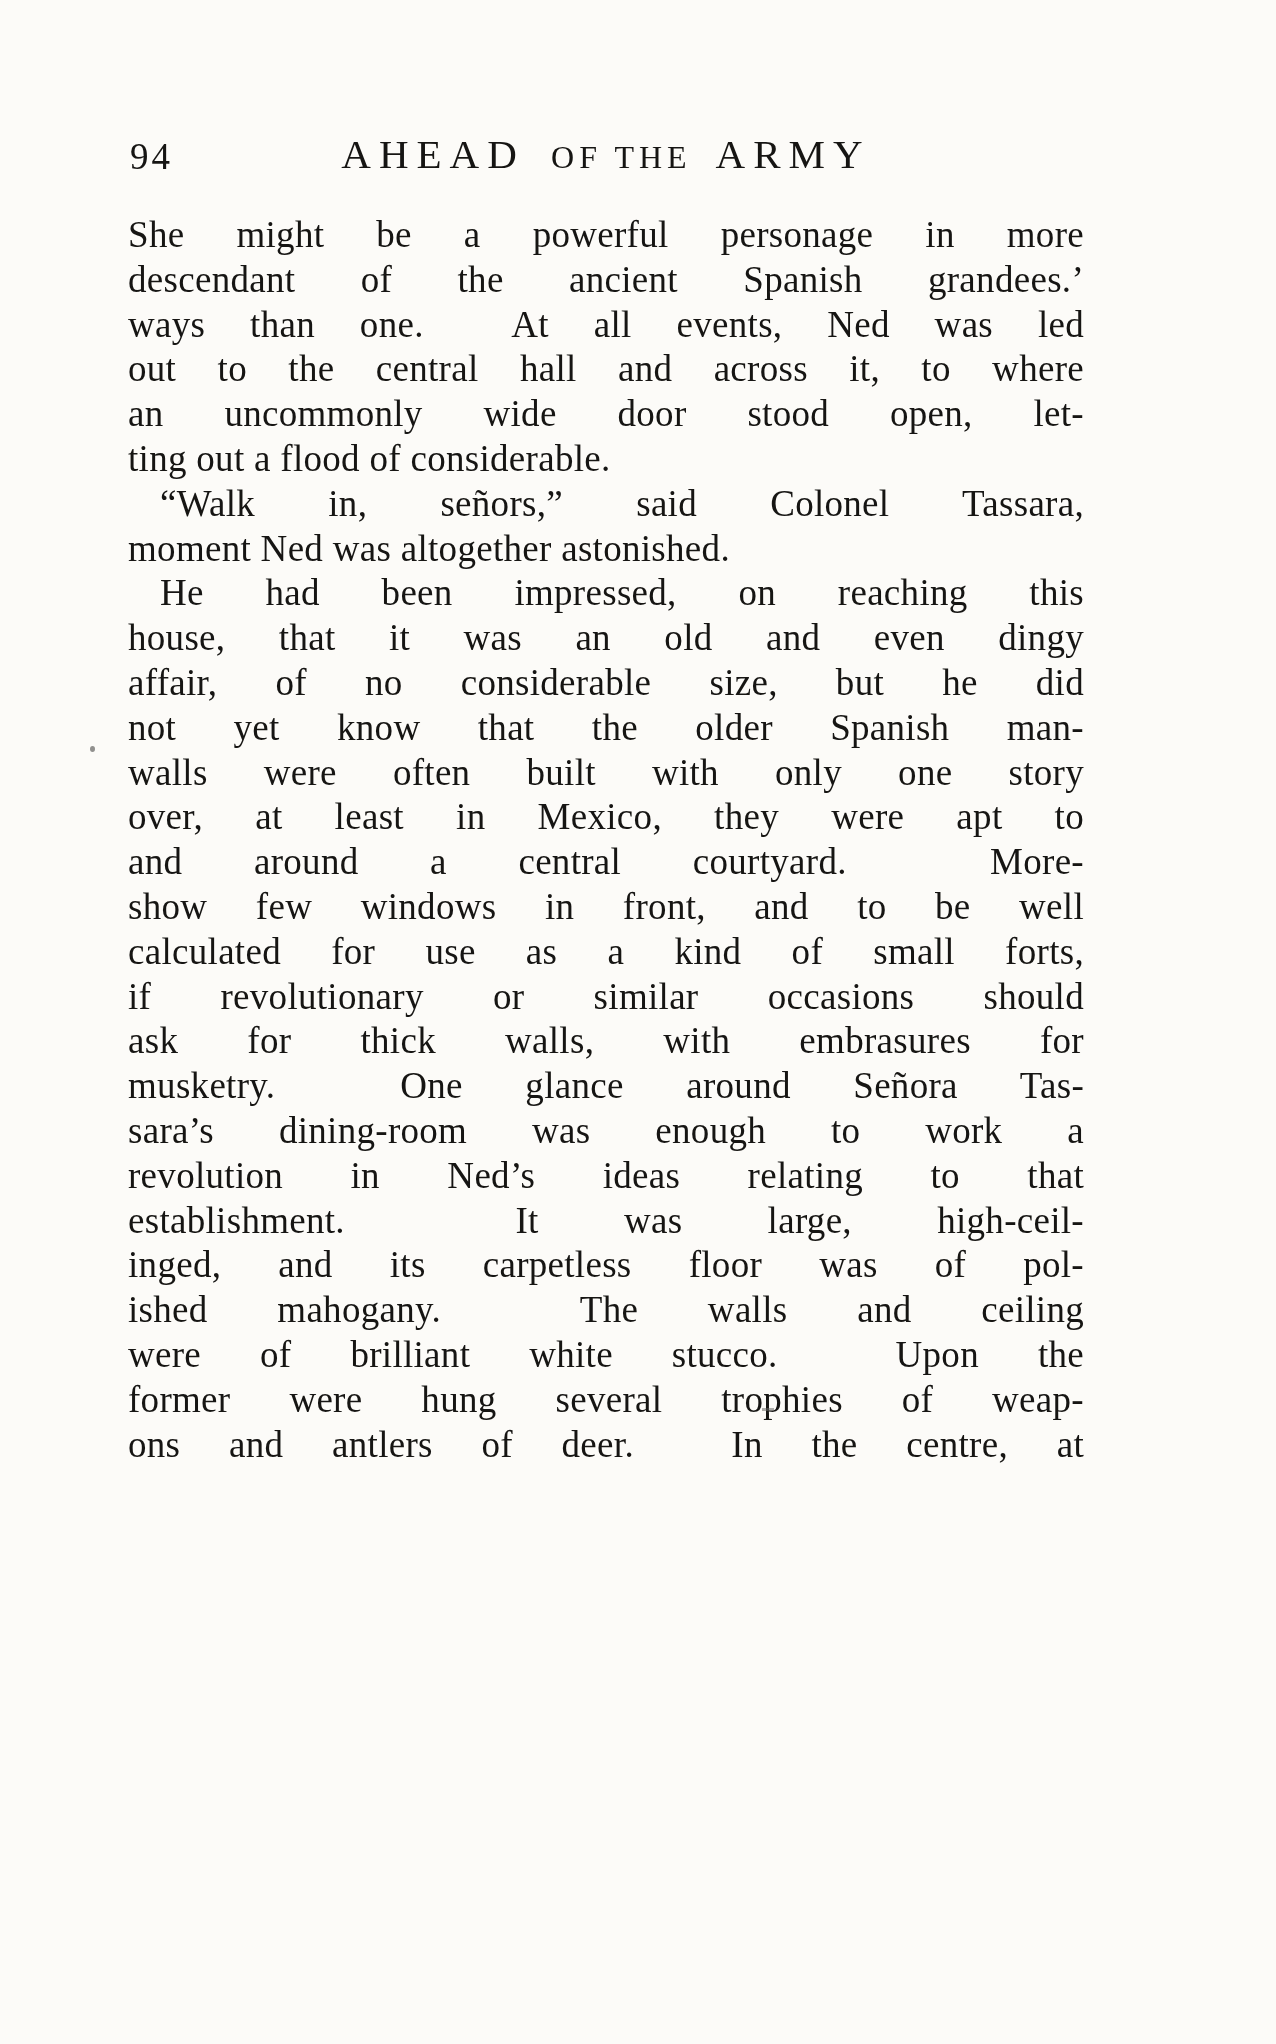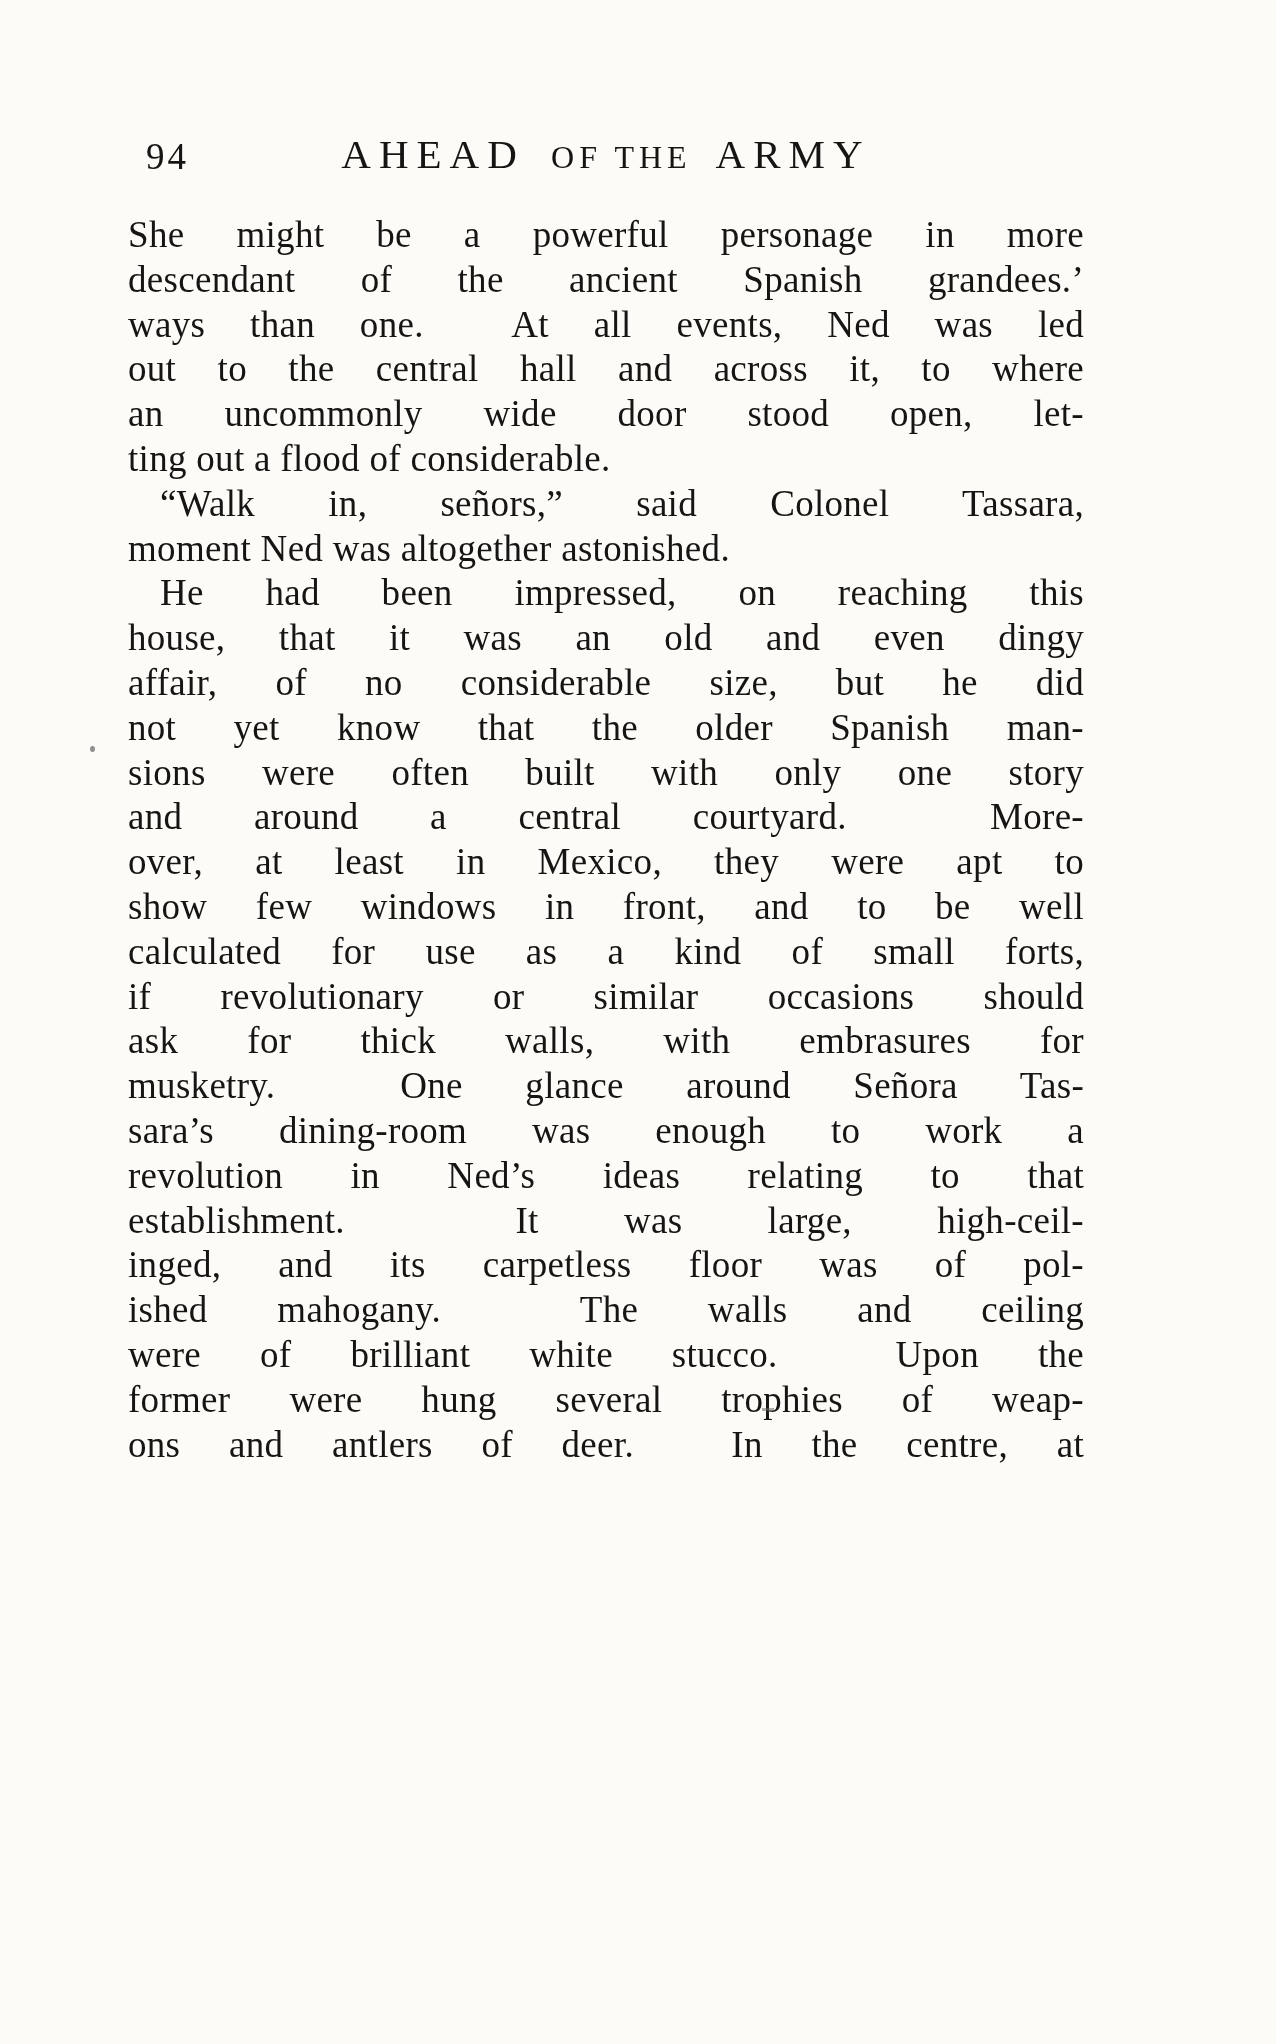--- a/index.html
+++ b/index.html
@@ -15,21 +15,21 @@
   }
   .header-row {
     position: absolute;
     top: 130px;
     left: 128px;
     width: 956px;
     height: 52px;
   }
   .page-num {
     position: absolute;
-    left: 18px;
+    left: 2px;
     top: 5px;
     font-size: 37px;
     letter-spacing: 3px;
     text-align: center;
   }
   .running-title {
     text-align: center;
     font-size: 41px;
     letter-spacing: 8px;
     white-space: nowrap;
@@ -96,23 +96,23 @@
     <div class="line">ways than one.&nbsp; At all events, Ned was led</div>
     <div class="line">out to the central hall and across it, to where</div>
     <div class="line">an uncommonly wide door stood open, let-</div>
     <div class="line end">ting out a flood of considerable.</div>
     <div class="line ind">“Walk in, señors,” said Colonel Tassara,</div>
     <div class="line end">moment Ned was altogether astonished.</div>
     <div class="line ind">He had been impressed, on reaching this</div>
     <div class="line">house, that it was an old and even dingy</div>
     <div class="line">affair, of no considerable size, but he did</div>
     <div class="line">not yet know that the older Spanish man-</div>
-    <div class="line">sions were often built with only one story</div>
+    <div class="line">walls were often built with only one story</div>
+    <div class="line">over, at least in Mexico, they were apt to</div>
     <div class="line">and around a central courtyard.&nbsp; More-</div>
-    <div class="line">over, at least in Mexico, they were apt to</div>
     <div class="line">show few windows in front, and to be well</div>
     <div class="line">calculated for use as a kind of small forts,</div>
     <div class="line">if revolutionary or similar occasions should</div>
     <div class="line">ask for thick walls, with embrasures for</div>
     <div class="line">musketry.&nbsp; One glance around Señora Tas-</div>
     <div class="line">sara’s dining-room was enough to work a</div>
     <div class="line">revolution in Ned’s ideas relating to that</div>
     <div class="line">establishment.&nbsp; It was large, high-ceil-</div>
     <div class="line">inged, and its carpetless floor was of pol-</div>
     <div class="line">ished mahogany.&nbsp; The walls and ceiling</div>

